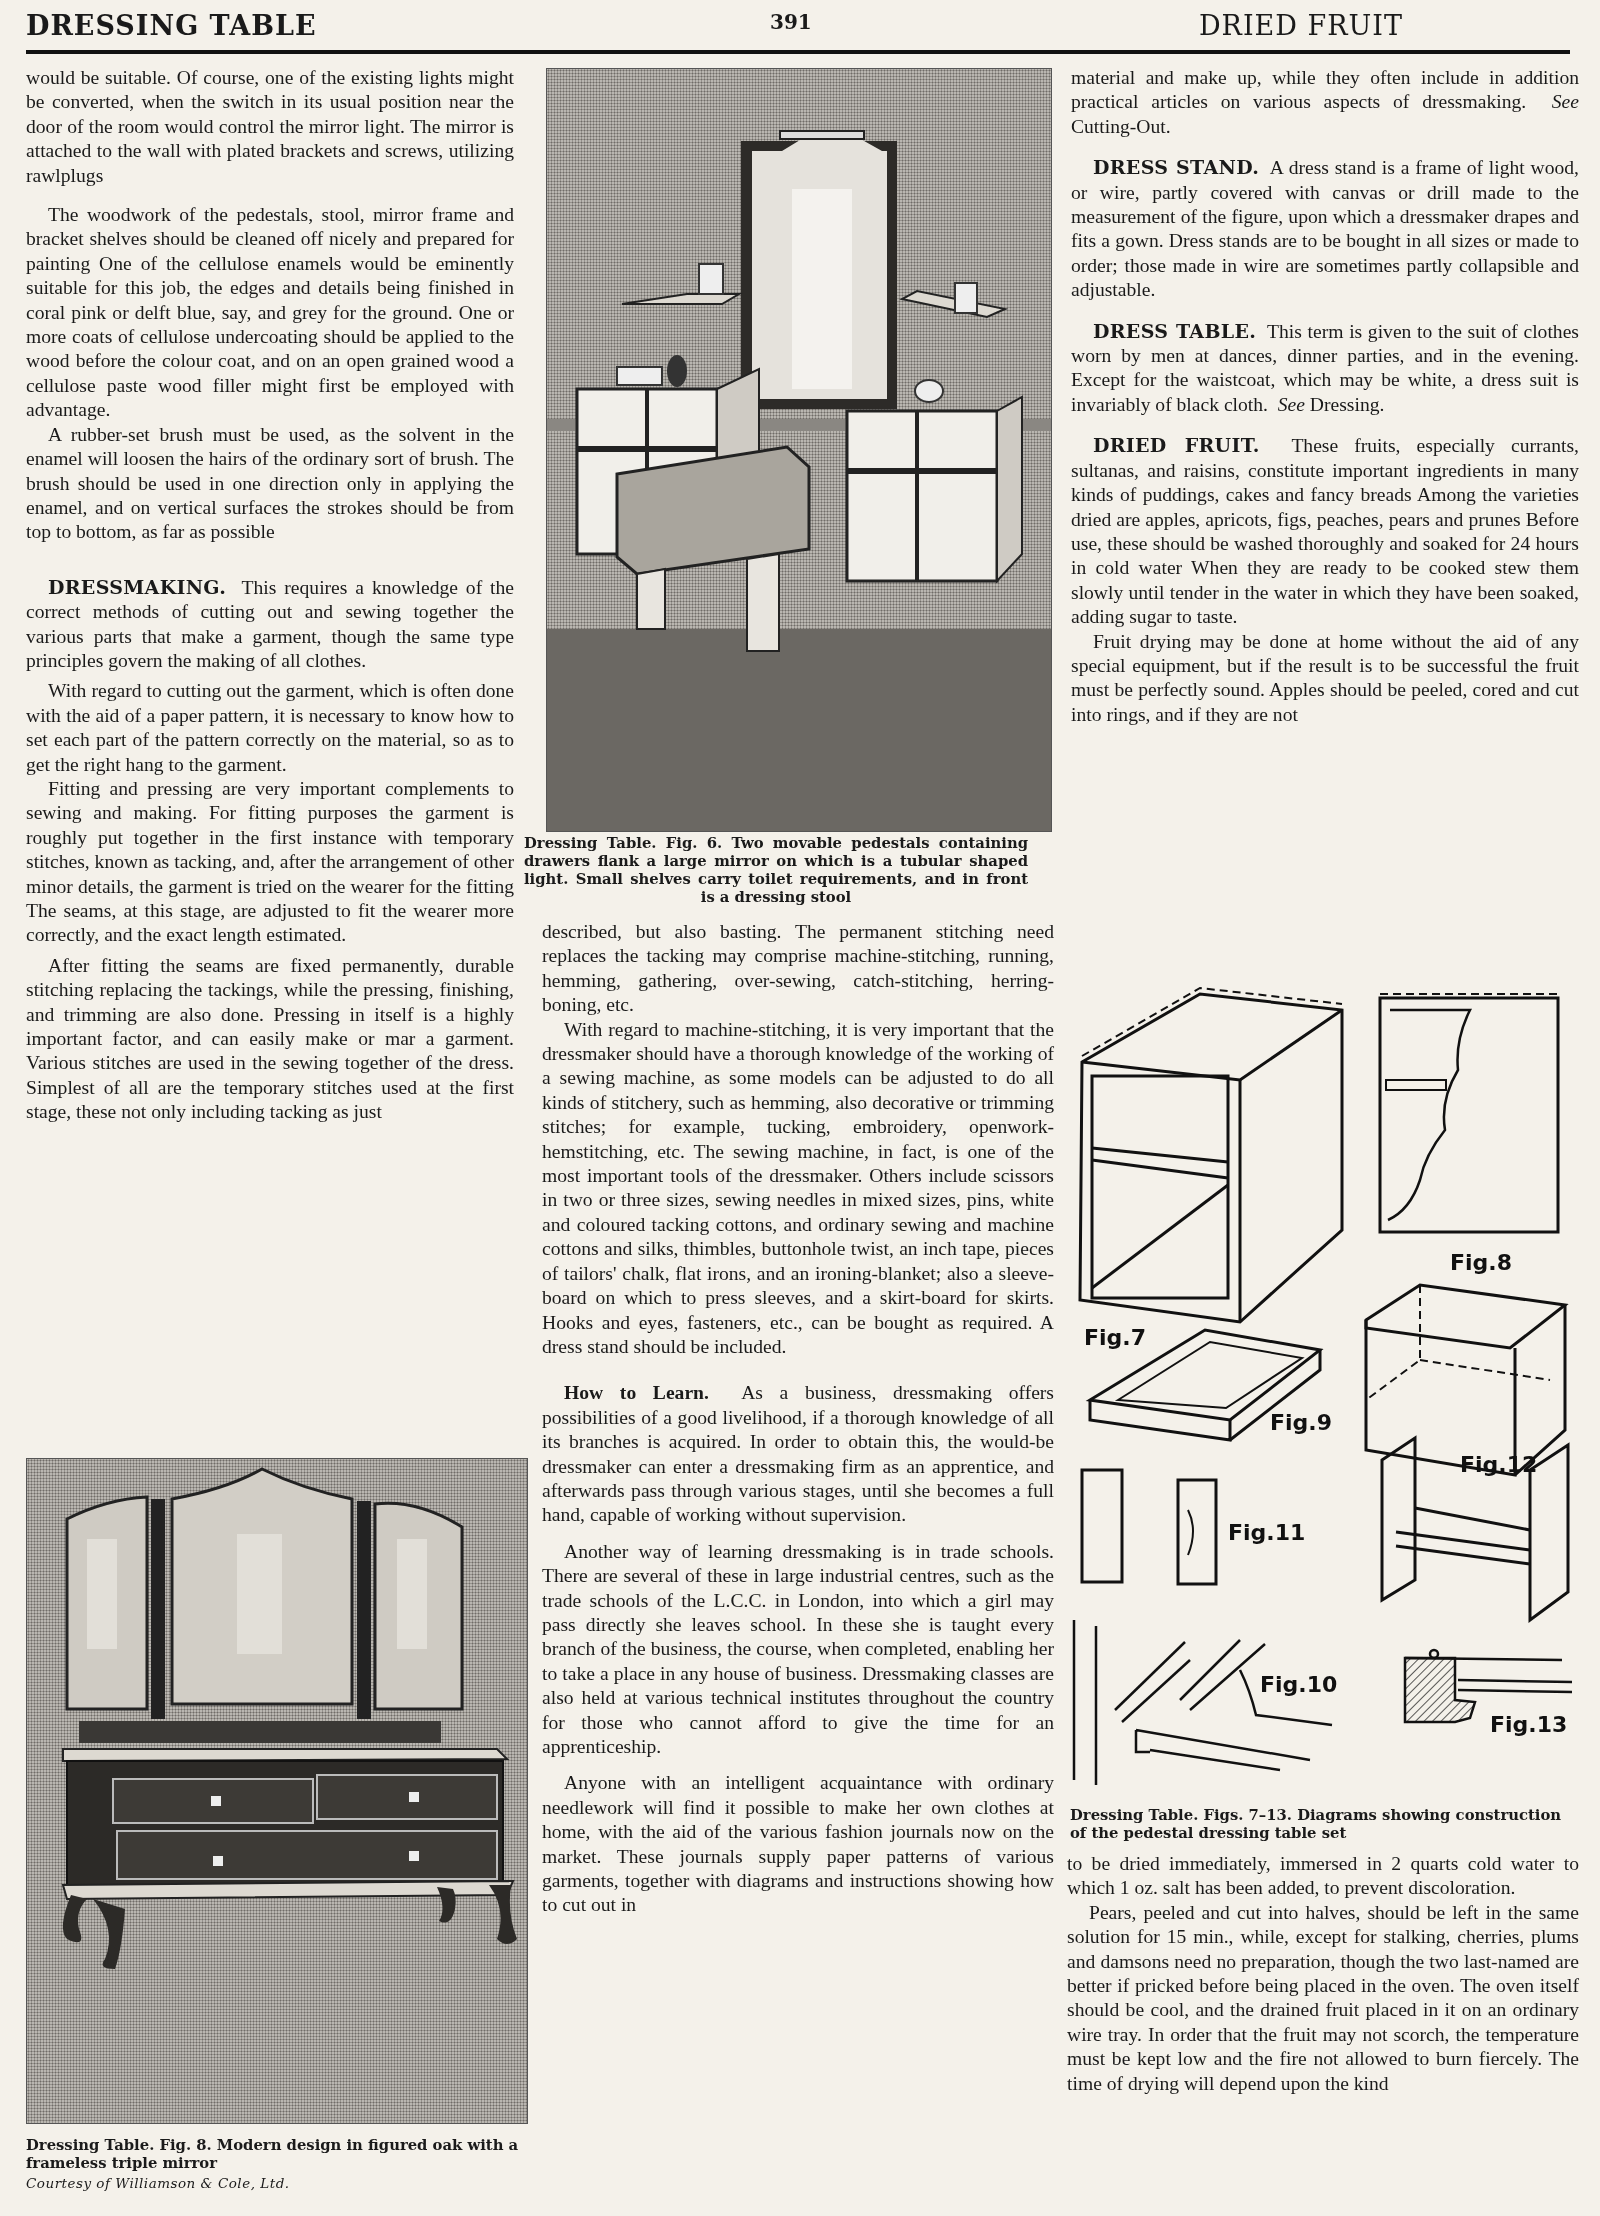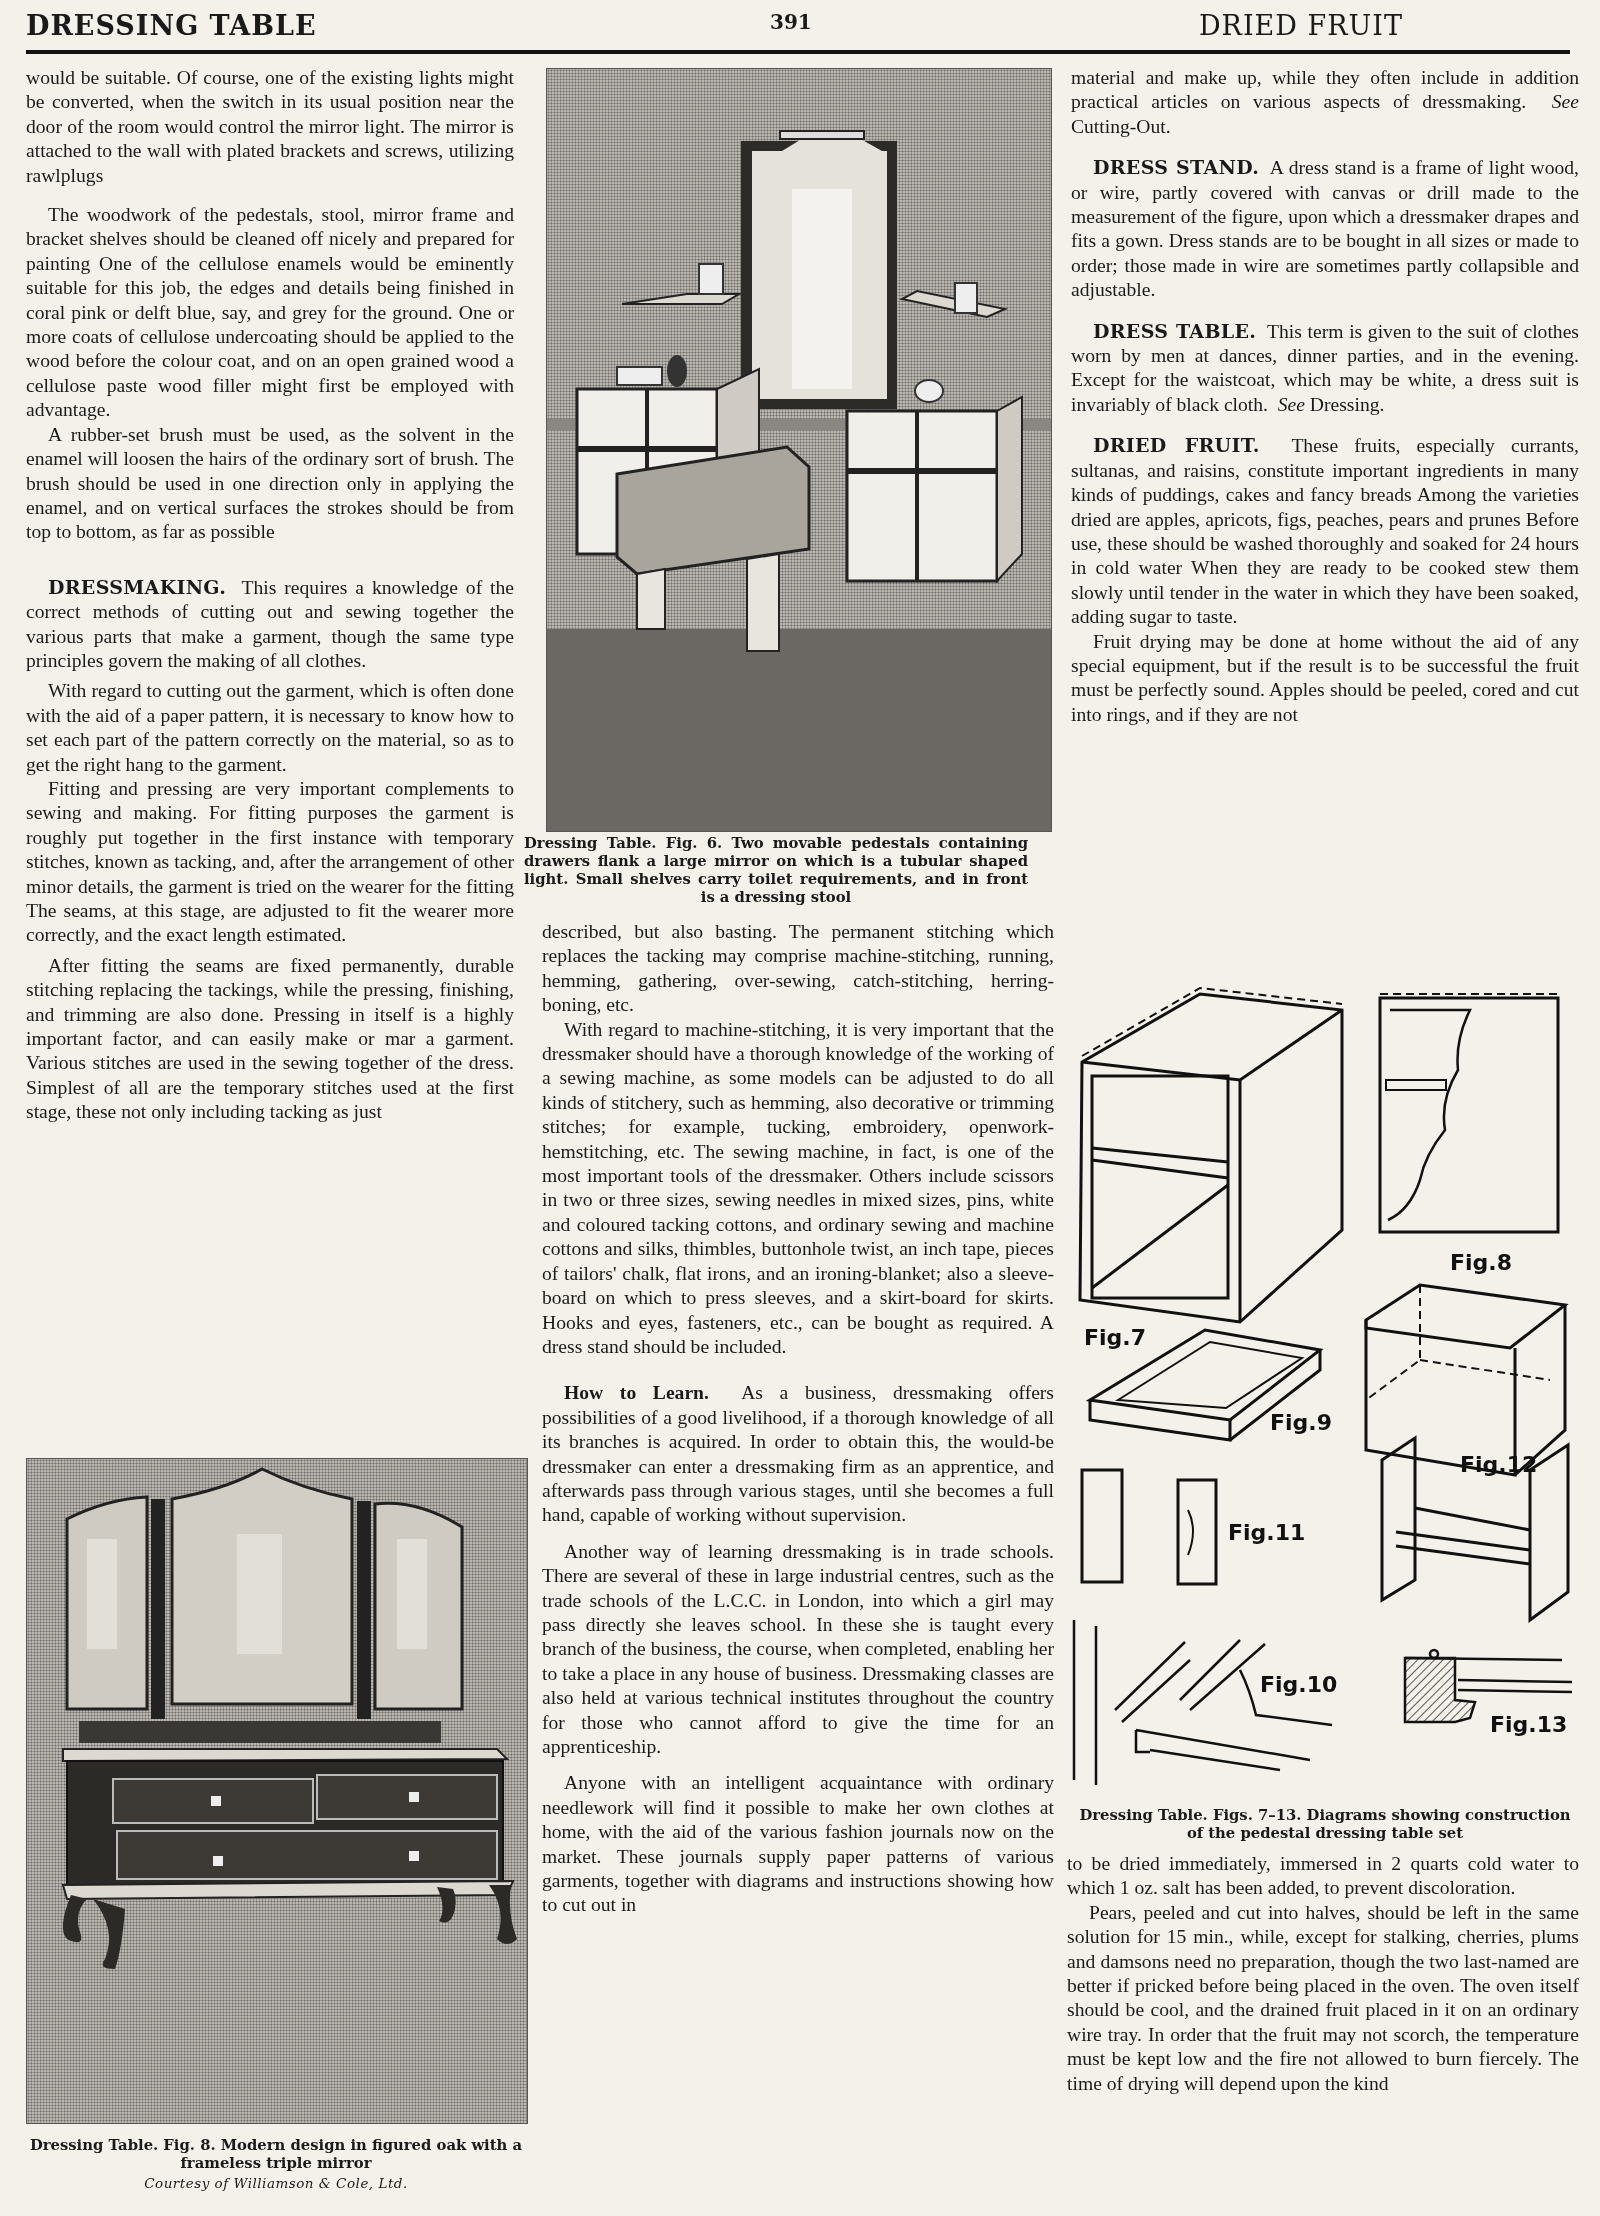--- a/index.html
+++ b/index.html
@@ -26,21 +26,21 @@
   .hd { font-family: "DejaVu Serif", serif; font-weight: bold; font-size: 19px; letter-spacing: .3px; }
   .sub { font-weight: bold; }
   em { font-style: italic; }
 
   .figure { position: absolute; border: 1px solid #555; overflow: hidden; }
   .halftone {
     background-color: #b9b6b0;
     background-image: radial-gradient(#6f6c67 0.9px, transparent 1.1px);
     background-size: 3px 3px;
   }
-  .caption { position: absolute; font-family: "DejaVu Serif", serif; font-weight: bold; font-size: 14.8px; line-height: 18px; text-align: center; }
+  .caption { position: absolute; font-family: "DejaVu Serif", serif; font-weight: bold; font-size: 14.8px; line-height: 18px; text-align: left; }
   .caption .credit { display: block; font-style: italic; font-weight: normal; font-size: 13.5px; letter-spacing: .5px; margin-top: 2px; }
 
   .diagram { position: absolute; left: 1070px; top: 980px; width: 520px; height: 830px; }
   .fig-label { font-family: "DejaVu Sans", sans-serif; font-size: 22px; font-weight: bold; fill: #111; }
 </style>
 </head>
 <body>
 
 <div class="header">
   <div class="hdr-left">DRESSING TABLE</div>
@@ -123,21 +123,21 @@
     <ellipse cx="382" cy="322" rx="14" ry="11" fill="#eee" stroke="#333" stroke-width="2"></ellipse>
 
     <path d="M70 405 L240 378 L262 398 L262 480 L90 505 L70 488 Z" fill="#a9a59d" stroke="#222" stroke-width="3"></path>
     <path d="M90 505 L90 560 L118 560 L118 500 Z" fill="#e8e5df" stroke="#222" stroke-width="2"></path>
     <path d="M200 490 L200 582 L232 582 L232 485 Z" fill="#e8e5df" stroke="#222" stroke-width="2"></path>
   </svg>
 </div>
 <div class="caption" style="left:524px; top:834px; width:504px; text-align:justify; text-align-last:center;">Dressing Table.  Fig. 6.  Two movable pedestals containing drawers flank a large mirror on which is a tubular shaped light.  Small shelves carry toilet requirements, and in front is a dressing stool</div>
 
 <div class="col col2">
-  <p class="noindent">described, but also basting.  The permanent stitching which replaces the tacking may comprise machine-stitching, running, hemming, gathering, over-sewing, catch-stitching, herring-boning, etc.</p>
+  <p class="noindent">described, but also basting.  The permanent stitching need replaces the tacking may comprise machine-stitching, running, hemming, gathering, over-sewing, catch-stitching, herring-boning, etc.</p>
   <p>With regard to machine-stitching, it is very important that the dressmaker should have a thorough knowledge of the working of a sewing machine, as some models can be adjusted to do all kinds of stitchery, such as hemming, also decorative or trimming stitches; for example, tucking, embroidery, openwork-hemstitching, etc.  The sewing machine, in fact, is one of the most important tools of the dressmaker.  Others include scissors in two or three sizes, sewing needles in mixed sizes, pins, white and coloured tacking cottons, and ordinary sewing and machine cottons and silks, thimbles, buttonhole twist, an inch tape, pieces of tailors' chalk, flat irons, and an ironing-blanket;  also a sleeve-board on which to press sleeves, and a skirt-board for skirts.  Hooks and eyes, fasteners, etc., can be bought as required.  A dress stand should be included.</p>
   <p class="gap" style="margin-top:22px"><span class="sub">How to Learn.</span>&nbsp; <span>As a business, dressmaking offers possibilities of a good livelihood, if a thorough knowledge of all its branches is acquired.  In order to obtain this, the would-be dressmaker can enter a dressmaking firm as an apprentice, and afterwards pass through various stages, until she becomes a full hand, capable of working without supervision.</span></p>
   <p class="gap" style="margin-top:12px">Another way of learning dressmaking is in trade schools.  There are several of these in large industrial centres, such as the trade schools of the L.C.C. in London, into which a girl may pass directly she leaves school.  In these she is taught every branch of the business, the course, when completed, enabling her to take a place in any house of business.  Dressmaking classes are also held at various technical institutes throughout the country for those who cannot afford to give the time for an apprenticeship.</p>
   <p class="gap" style="margin-top:12px">Anyone with an intelligent acquaintance with ordinary needlework will find it possible to make her own clothes at home, with the aid of the various fashion journals now on the market.  These journals supply paper patterns of various garments, together with diagrams and instructions showing how to cut out in</p>
 </div>
 
 <div class="col col3">
   <p class="noindent"><span>material and make up, while they often include in addition practical articles on various aspects of dressmaking.</span>&nbsp; <em>See</em><span> Cutting-Out.</span></p>
   <p class="gap" style="margin-top:16px"><span class="hd">DRESS STAND.</span>&nbsp; <span>A dress stand is a frame of light wood, or wire, partly covered with canvas or drill made to the measurement of the figure, upon which a dressmaker drapes and fits a gown.  Dress stands are to be bought in all sizes or made to order;  those made in wire are sometimes partly collapsible and adjustable.</span></p>
   <p class="gap" style="margin-top:16px"><span class="hd">DRESS TABLE.</span>&nbsp; <span>This term is given to the suit of clothes worn by men at dances, dinner parties, and in the evening.  Except for the waistcoat, which may be white, a dress suit is invariably of black cloth.</span>&nbsp; <em>See</em><span> Dressing.</span></p>

